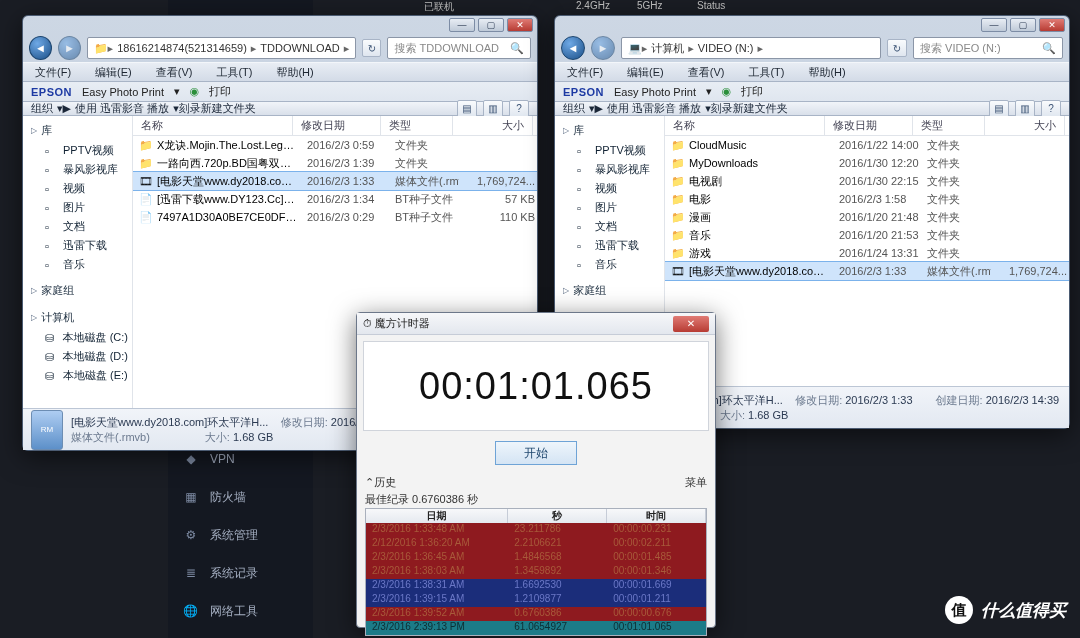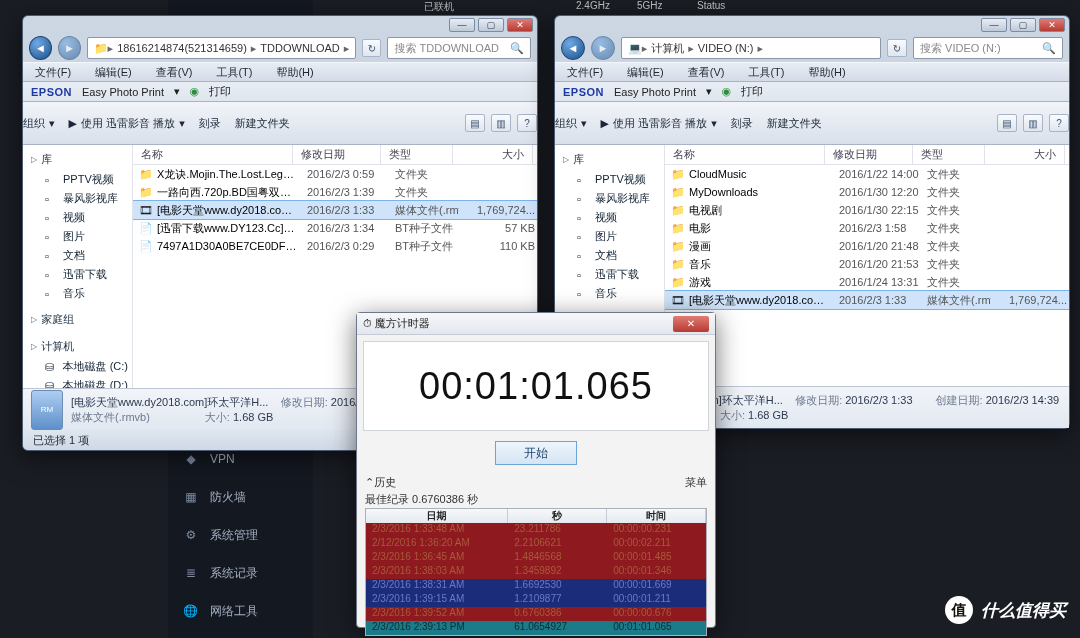--- a/index.html
+++ b/index.html
@@ -23,21 +23,21 @@
 .nav-btn { width: 24px; height: 24px; border-radius: 50%; background: radial-gradient(circle at 35% 30%, #6fa9e6, #1b4f87); border: 1px solid #1c456f; color: #fff; display: inline-flex; align-items: center; justify-content: center; font-size: 11px; }
 .addr { flex: 1; height: 22px; background: #fff; border: 1px solid #8b96a7; border-radius: 2px; display: flex; align-items: center; padding: 0 6px; font-size: 11px; color: #333; }
 .addr .seg { padding: 0 4px; }
 .addr .sep { color: #666; }
 .search { width: 150px; height: 22px; background: #fff; border: 1px solid #8b96a7; border-radius: 2px; display: flex; align-items: center; padding: 0 6px; font-size: 11px; color: #888; }
 .menu-row { height: 20px; display: flex; align-items: flex-start; gap: 12px; padding: 0 6px; background: linear-gradient(#e8edf4, #d3dbe7); border-top: 1px solid #f3f6fa; border-bottom: 1px solid #a8b4c6; font-size: 11px; }
 .menu-row span { padding: 2px 6px; color: #1e2733; }
 .epson-row { height: 20px; display: flex; align-items: center; padding: 0 8px; background: linear-gradient(#e8edf4,#dfe6ef); border-bottom: 1px solid #a8b4c6; font-size: 11px; color: #222; gap: 10px; }
 .epson-row .brand { color: #1d3aa3; font-weight: bold; letter-spacing: 0.5px; }
 .epson-row .print-ico { color: #2a8f3a; }
-.tool-row { height: 43px; display: flex; align-items: center; padding: 0 0; background: linear-gradient(#f1f4f9,#d9e0ea); border-bottom: 1px solid #a8b4c6; gap: 14px; font-size: 11px; color: #1b2738; }
+.tool-row { height: 14px; display: flex; align-items: center; padding: 0 8px; background: linear-gradient(#f1f4f9,#d9e0ea); border-bottom: 1px solid #a8b4c6; font-size: 11px; color: #1b2738; }
 .tool-row .grp { display: flex; align-items: center; gap: 4px; }
 .tool-row .right { margin-left: auto; display: flex; gap: 6px; }
 .tool-ico { width: 20px; height: 18px; border: 1px solid #a8b4c6; background: linear-gradient(#f9fbfd,#dfe6ef); border-radius: 2px; display: inline-flex; align-items: center; justify-content: center; font-size: 10px; color: #3b5374; }
 
 .body-row { flex: 1; display: flex; background: #fff; min-height: 0; }
 .navpane { width: 110px; border-right: 1px solid #e0e4ea; overflow: hidden; padding: 4px 2px; }
 .navpane .hdr { display: flex; align-items: center; padding: 3px 6px; color: #234; font-size: 11px; }
 .navpane .hdr .tw { color: #5a6b83; margin-right: 4px; font-size: 8px; }
 .navpane .itm { display: flex; align-items: center; padding: 2px 2px 2px 20px; color: #123; font-size: 11px; white-space: nowrap; }
 .navpane .itm .ic { width: 14px; height: 12px; margin-right: 4px; font-size: 11px; }
@@ -252,23 +252,20 @@
         <span>2016/2/3 1:33</span>
       </div>
       <div class="ln">
         <span class="lbl">媒体文件(.rmvb)</span>
         &nbsp;&nbsp;&nbsp;&nbsp;&nbsp;&nbsp;&nbsp;&nbsp;&nbsp;&nbsp;&nbsp;&nbsp;&nbsp;&nbsp;&nbsp;&nbsp;
         <span class="lbl">大小:</span>
         <span>1.68 GB</span>
       </div>
     </div>
   </div>
-  <div class="statusbar">
-    <span>已选择 1 项</span>
-  </div>
 </div>
 
 <div class="explorer glass" style="left:554px; top:15px; width:516px; height:414px;">
   <div class="titlebar">
     <div class="win-btns">
       <span class="win-btn">—</span>
       <span class="win-btn">▢</span>
       <span class="win-btn close">✕</span>
     </div>
   </div>

